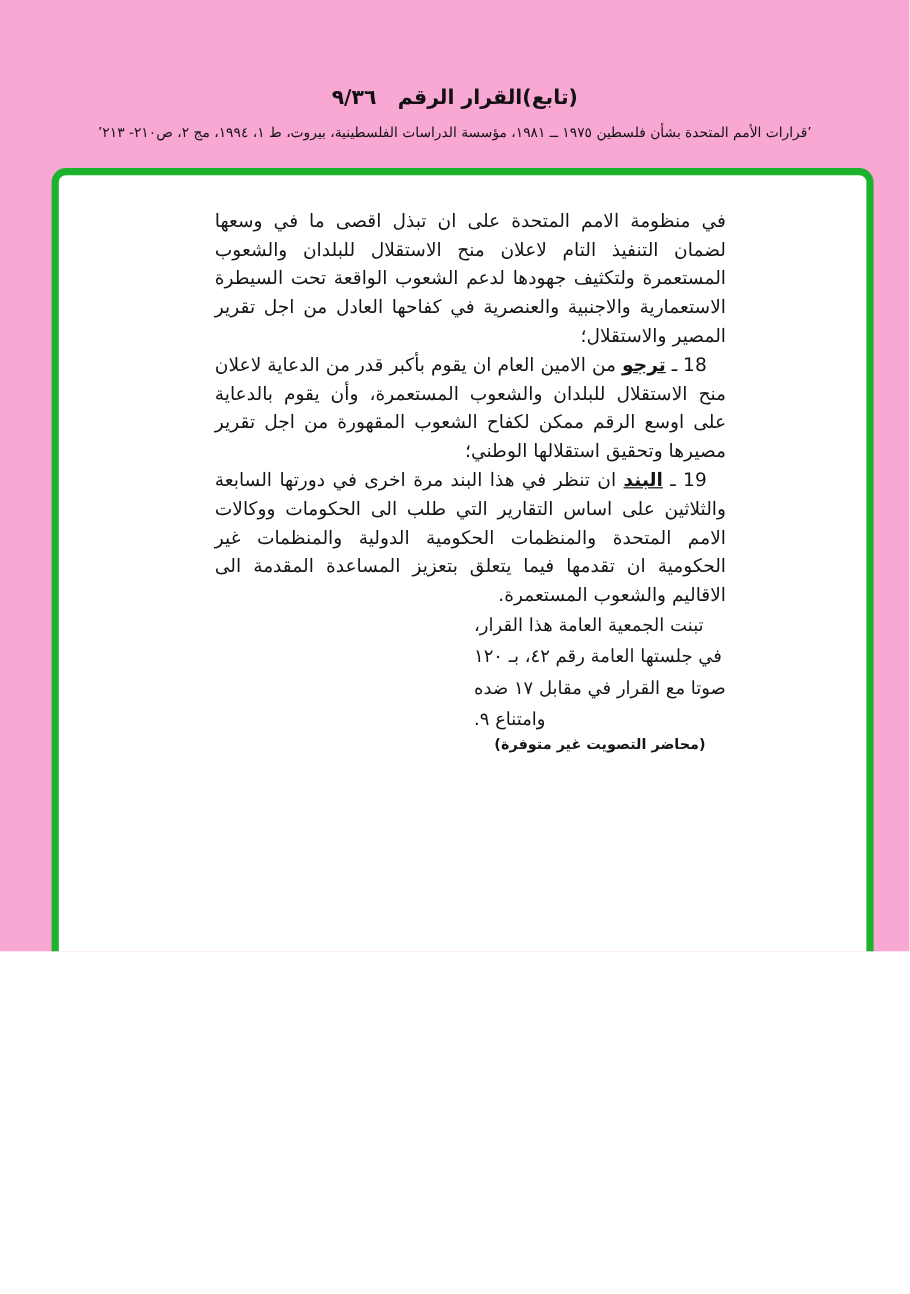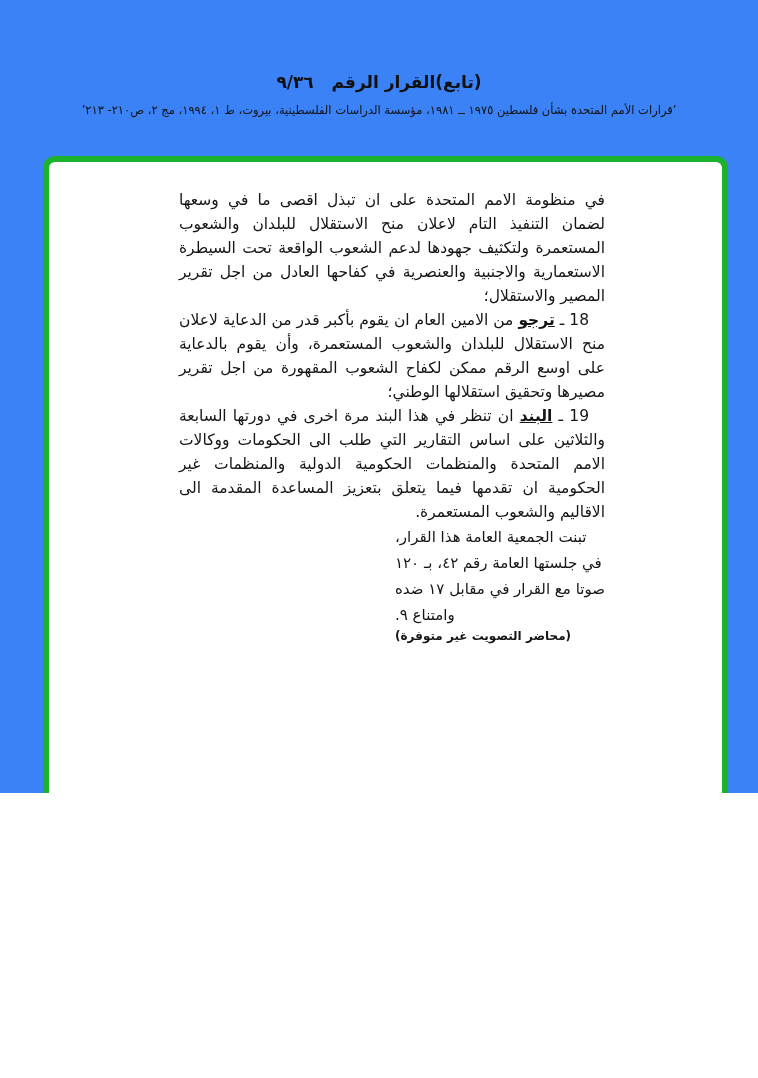--- a/index.html
+++ b/index.html
@@ -4,21 +4,21 @@
 <style>
   html, body {
     margin: 0;
     padding: 0;
     background: #ffffff;
   }
   .page {
     position: relative;
     width: 758px;
     height: 793px;
-    background: #3b82f6;
+    background: #f9a8d4;
     font-family: "DejaVu Sans", sans-serif;
     color: #111111;
     overflow: hidden;
   }
   .doc-title {
     position: absolute;
     top: 72px;
     left: 0;
     width: 758px;
     text-align: center;
@@ -75,21 +75,21 @@
     margin: 1px auto 0 0; 
     direction: rtl;
     text-align: left;
     font-size: 15px;
     line-height: 26px;
   }
   .records-note {
     width: 210px;
     margin: 3px auto 0 0;
     direction: rtl;
-    text-align: left;
+    text-align: center;
     font-size: 12px;
     line-height: 17px;
     font-weight: bold;
   }
   .page-number {
     position: absolute;
     top: 1021px;
     left: 0;
     width: 758px;
     text-align: center;
@@ -99,21 +99,21 @@
 </style>
 </head>
 <body>
 
 <div class="page">
 
   <div class="doc-title">(تابع)القرار الرقم&nbsp;&nbsp;&nbsp;٩/٣٦</div>
 
   <div class="doc-citation">’قرارات الأمم المتحدة بشأن فلسطين ١٩٧٥ ــ ١٩٨١، مؤسسة الدراسات الفلسطينية، بيروت، ط ١، ١٩٩٤، مج ٢، ص٢١٠- ٢١٣’</div>
 
-  <div class="frame" style="border-color: rgb(28, 178, 45); margin-top: 16px;">
+  <div class="frame" style="border-color: rgb(28, 178, 45);">
     <div class="text-col">
 
       <p>في منظومة الامم المتحدة على ان تبذل اقصى ما في وسعها لضمان التنفيذ التام لاعلان منح الاستقلال للبلدان والشعوب المستعمرة ولتكثيف جهودها لدعم الشعوب الواقعة تحت السيطرة الاستعمارية والاجنبية والعنصرية في كفاحها العادل من اجل تقرير المصير والاستقلال؛</p>
 
       <p class="clause"><span>18 ـ </span><span class="verb">ترجو</span><span> من الامين العام ان يقوم بأكبر قدر من الدعاية لاعلان منح الاستقلال للبلدان والشعوب المستعمرة، وأن يقوم بالدعاية على اوسع الرقم ممكن لكفاح الشعوب المقهورة من اجل تقرير مصيرها وتحقيق استقلالها الوطني؛</span></p>
 
       <p class="clause"><span>19 ـ </span><span class="verb">البند</span><span> ان تنظر في هذا البند مرة اخرى في دورتها السابعة والثلاثين على اساس التقارير التي طلب الى الحكومات ووكالات الامم المتحدة والمنظمات الحكومية الدولية والمنظمات غير الحكومية ان تقدمها فيما يتعلق بتعزيز المساعدة المقدمة الى الاقاليم والشعوب المستعمرة.</span></p>
 
       <p class="adoption-note">تبنت الجمعية العامة هذا القرار، في جلستها العامة رقم ٤٢، بـ ١٢٠ صوتا مع القرار في مقابل ١٧ ضده وامتناع ٩.</p>
 

